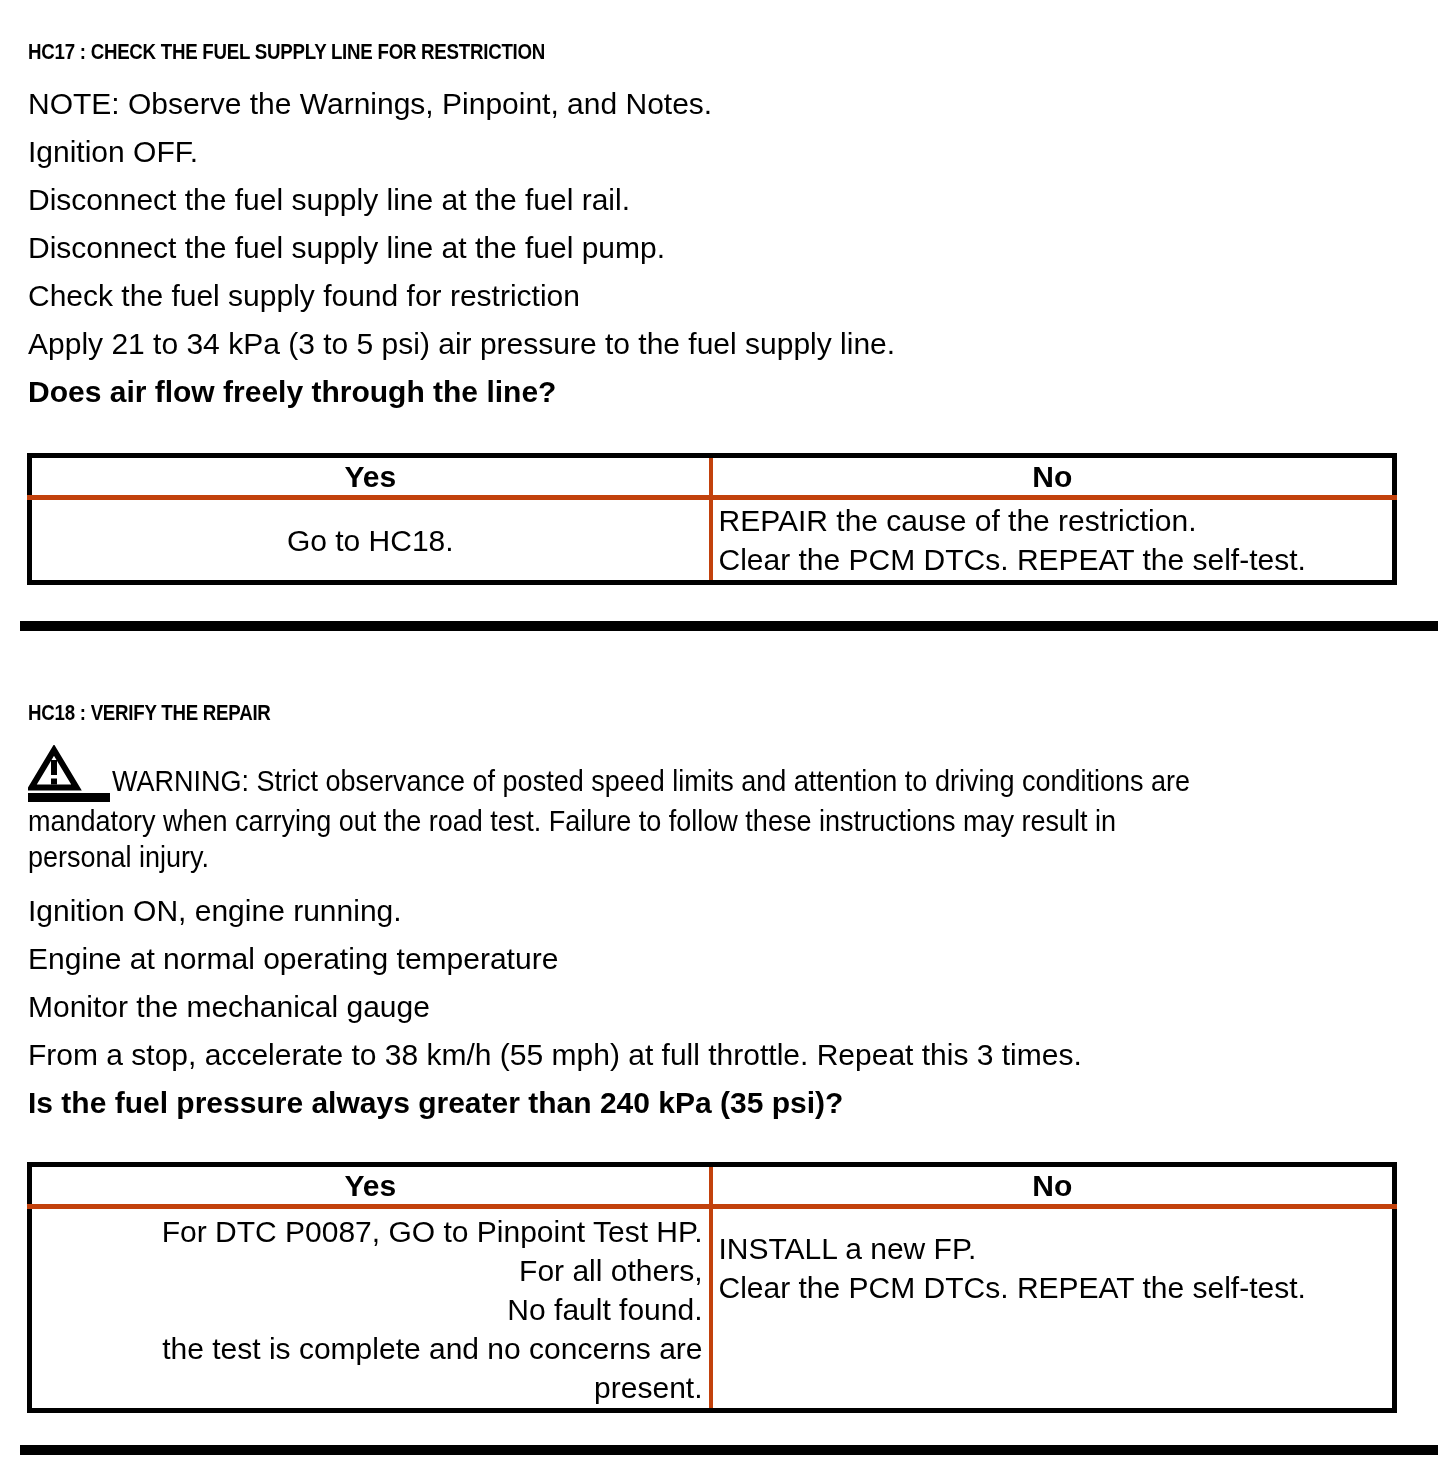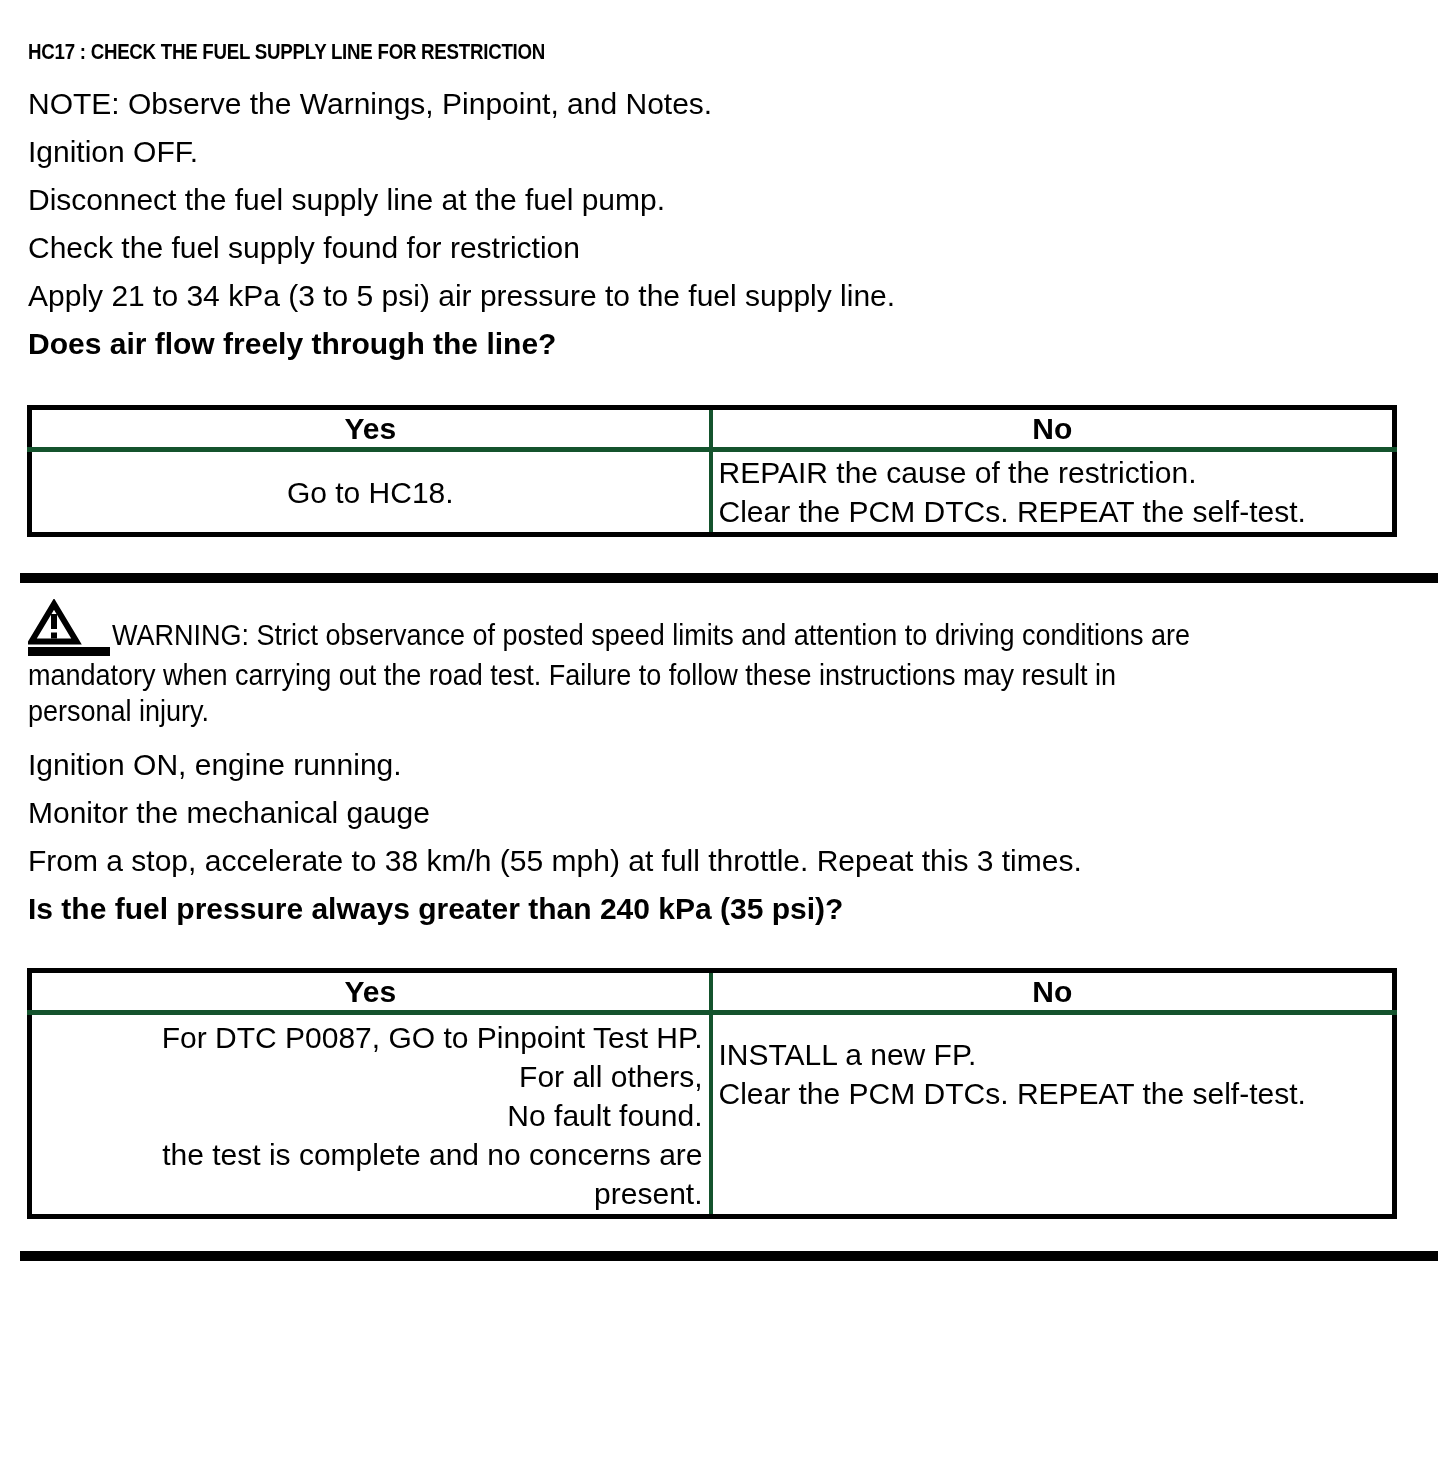--- a/index.html
+++ b/index.html
@@ -27,21 +27,21 @@
     display:inline-block; transform:scaleX(0.9); transform-origin:0 50%;
     white-space:nowrap;
   }
   .warn-line.block { display:block; }
 
   table.rt {
     border-collapse:collapse; table-layout:fixed;
     margin-left:27px; width:1365px; background:#ffffff;
   }
   table.rt { border:5px solid #000000; }
-  .rt th, .rt td { border:4px solid #14532d; }
+  .rt th, .rt td { border:4px solid #c2410c; }
   .rt th {
     font-weight:bold; font-size:30px; text-align:center;
     line-height:33px; padding:2px 8px; border-bottom-width:5px;
   }
   .rt td { font-size:30px; line-height:39px; padding:1px 6px; }
   #t1 { margin-top:44px; }
   #t2 { margin-top:42px; }
   td.center-mid { text-align:center; vertical-align:middle; }
   td.left-mid { text-align:left; vertical-align:middle;margin-left:32px; }
   td.left-top { text-align:right; vertical-align:top; padding-top:3px; }
@@ -54,20 +54,21 @@
 </head>
 <body>
 
 <div>
 
   <section>
     <h2 class="step-heading" id="hc17-heading"><span class="cond">HC17 : CHECK THE FUEL SUPPLY LINE FOR RESTRICTION</span></h2>
 
     <p class="p first">NOTE: Observe the Warnings, Pinpoint, and Notes.</p>
     <p class="p">Ignition OFF.</p>
+    <p class="p">Disconnect the fuel supply line at the fuel rail.</p>
     <p class="p">Disconnect the fuel supply line at the fuel pump.</p>
     <p class="p">Check the fuel supply found for restriction</p>
     <p class="p">Apply 21 to 34 kPa (3 to 5 psi) air pressure to the fuel supply line.</p>
     <p class="p q">Does air flow freely through the line?</p>
 
     <table class="rt" id="t1">
       <colgroup>
           <col style="width:681px">
           <col style="width:684px">
         </colgroup>
@@ -87,32 +88,34 @@
             <div>Clear the PCM DTCs. REPEAT the self-test.</div>
           </td>
         </tr>
       </tbody>
     </table>
   </section>
 
   <div class="rule" id="rule1"></div>
 
   <section>
+    <h2 class="step-heading" id="hc18-heading"><span class="cond">HC18 : VERIFY THE REPAIR</span></h2>
 
     <p class="warn"><svg class="warn-icon" width="82" height="58" viewBox="0 0 82 58" aria-hidden="true">
         <path d="M26 5 L48.5 42.5 L3.5 42.5 Z" fill="#ffffff" stroke="#000000" stroke-width="6" stroke-linejoin="miter"></path>
         <rect x="23" y="15" width="6" height="15" fill="#000000"></rect>
         <rect x="23" y="33.5" width="6" height="6" fill="#000000"></rect>
         <rect x="0" y="48" width="82" height="9" fill="#000000"></rect>
       </svg><span class="warn-line">WARNING: Strict observance of posted speed limits and attention to driving conditions are</span>
       <span class="warn-line block">mandatory when carrying out the road test. Failure to follow these instructions may result in</span>
       <span class="warn-line block">personal injury.</span>
     </p>
 
     <p class="p first">Ignition ON, engine running.</p>
+    <p class="p">Engine at normal operating temperature</p>
     <p class="p">Monitor the mechanical gauge</p>
     <p class="p">From a stop, accelerate to 38 km/h (55 mph) at full throttle. Repeat this 3 times.</p>
     <p class="p q">Is the fuel pressure always greater than 240 kPa (35 psi)?</p>
 
     <table class="rt" id="t2">
       <colgroup>
           <col style="width:681px">
           <col style="width:684px">
         </colgroup>
       <thead>

